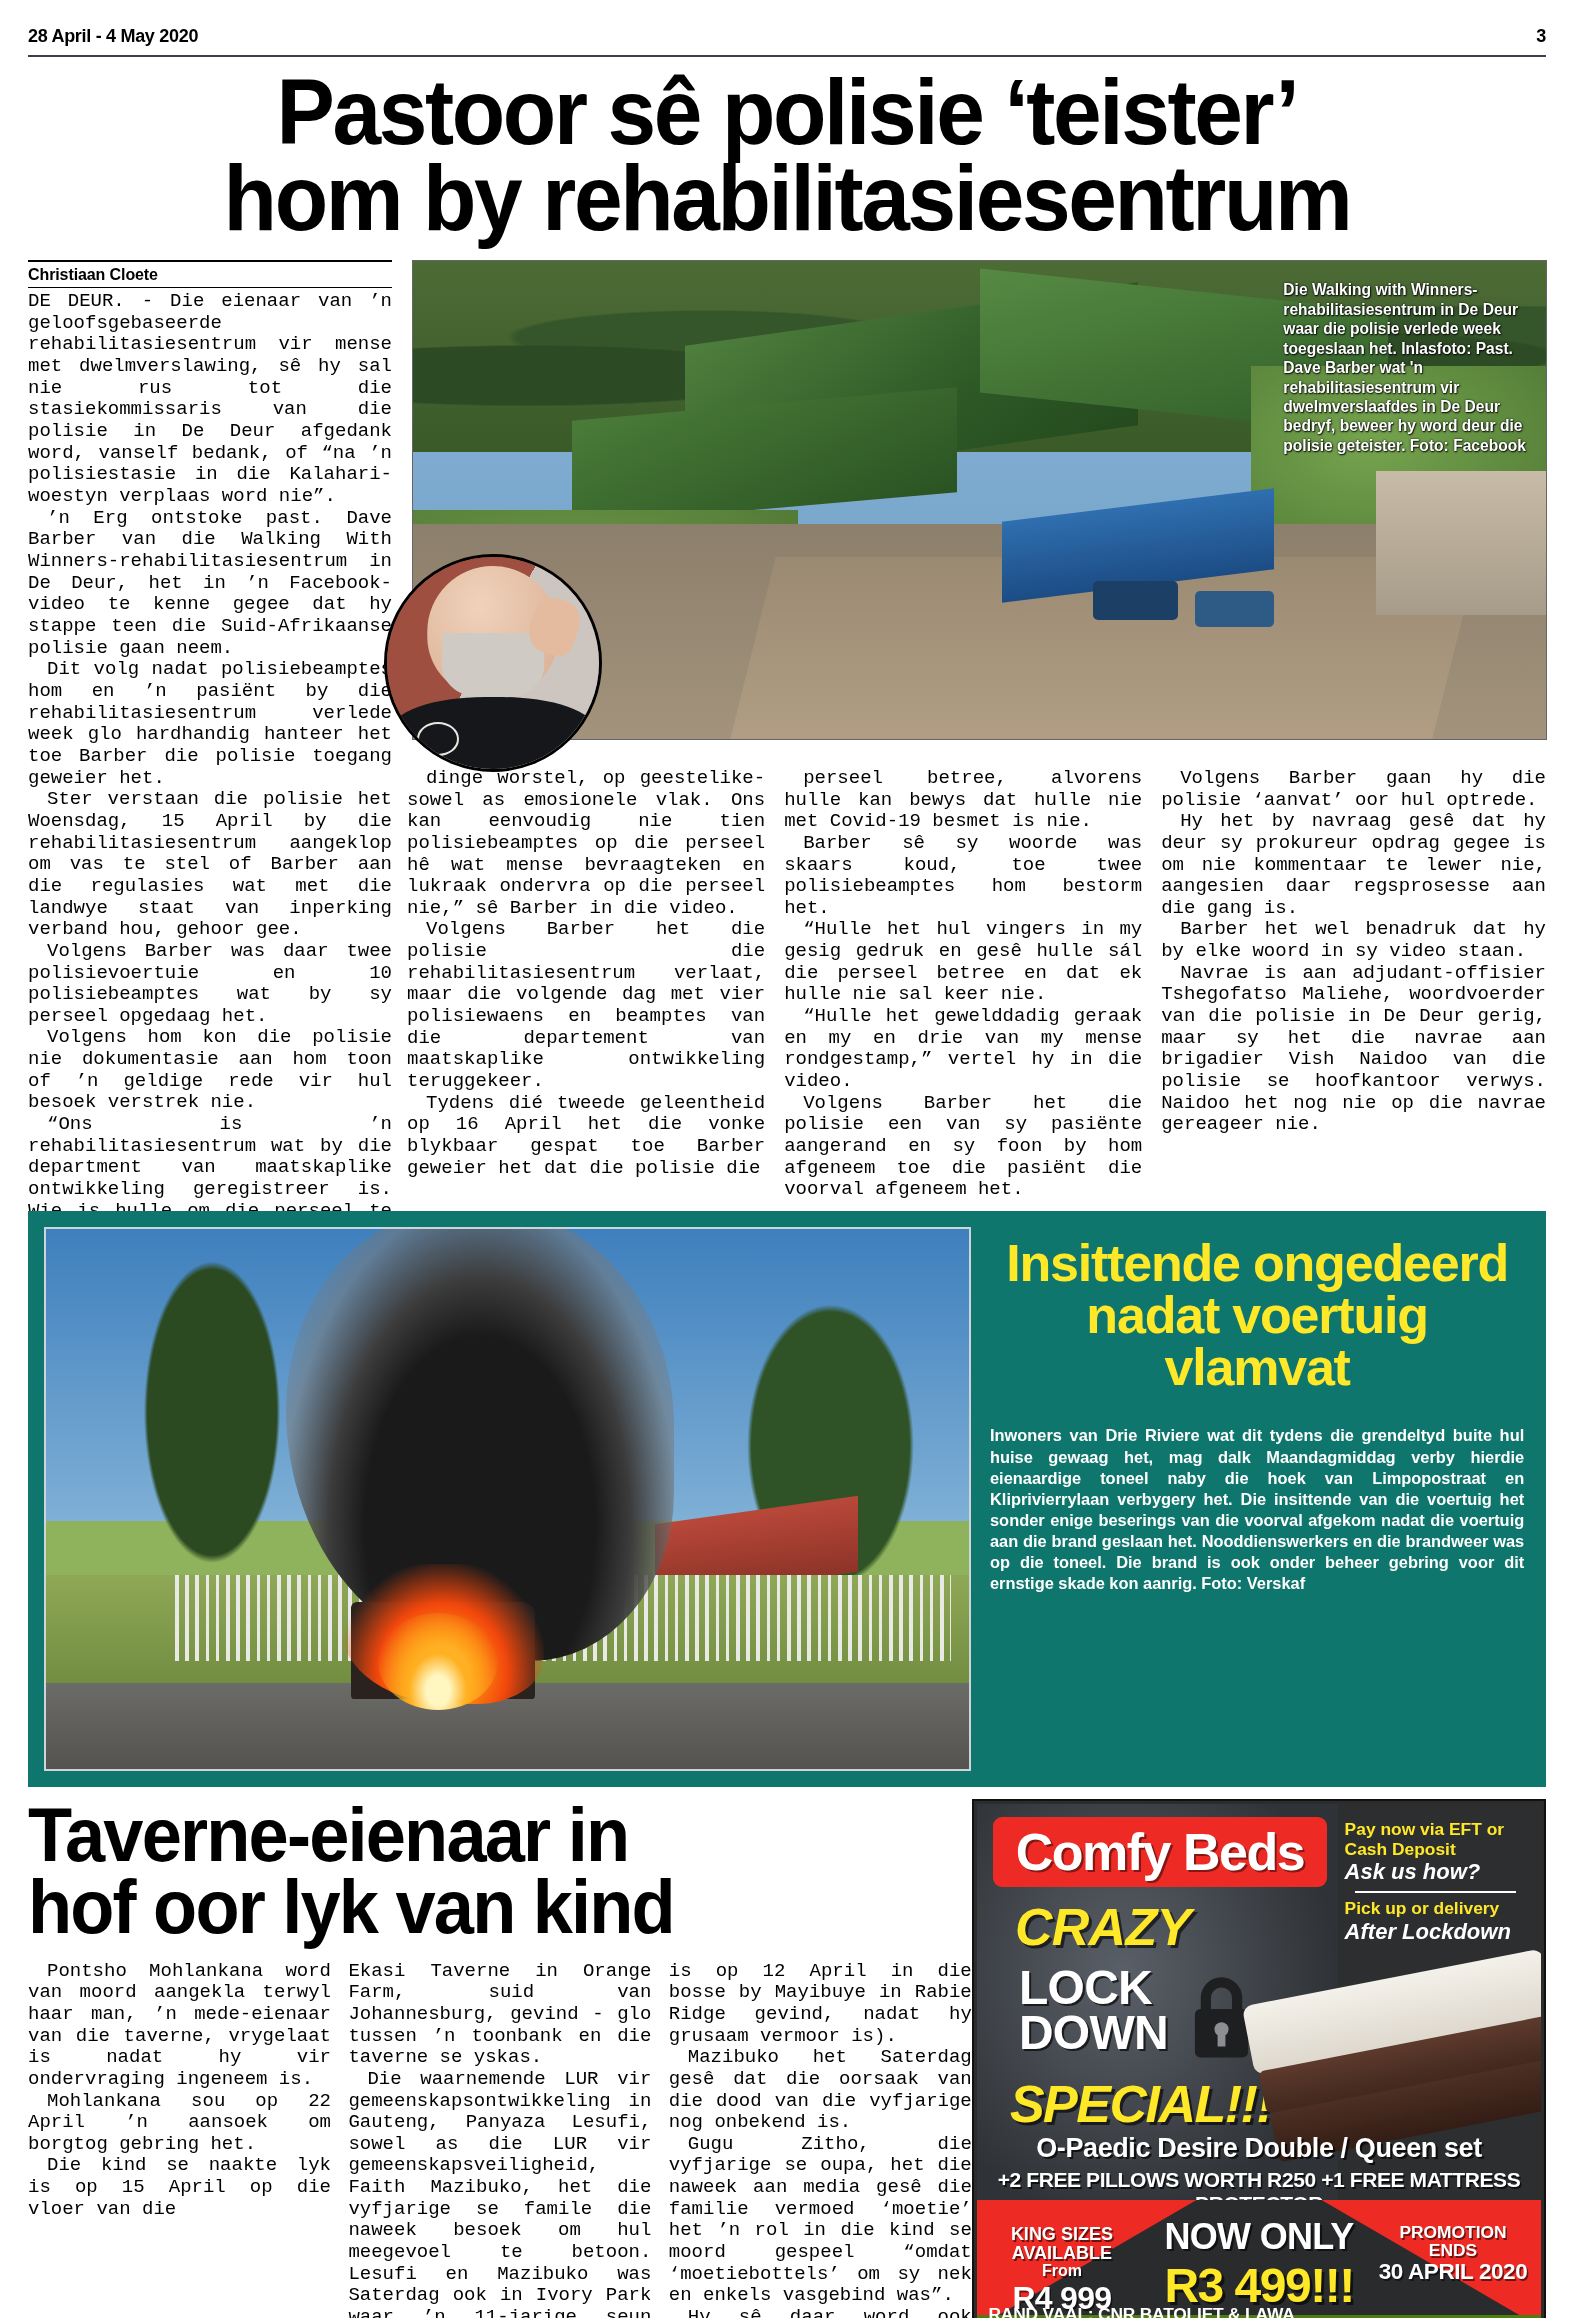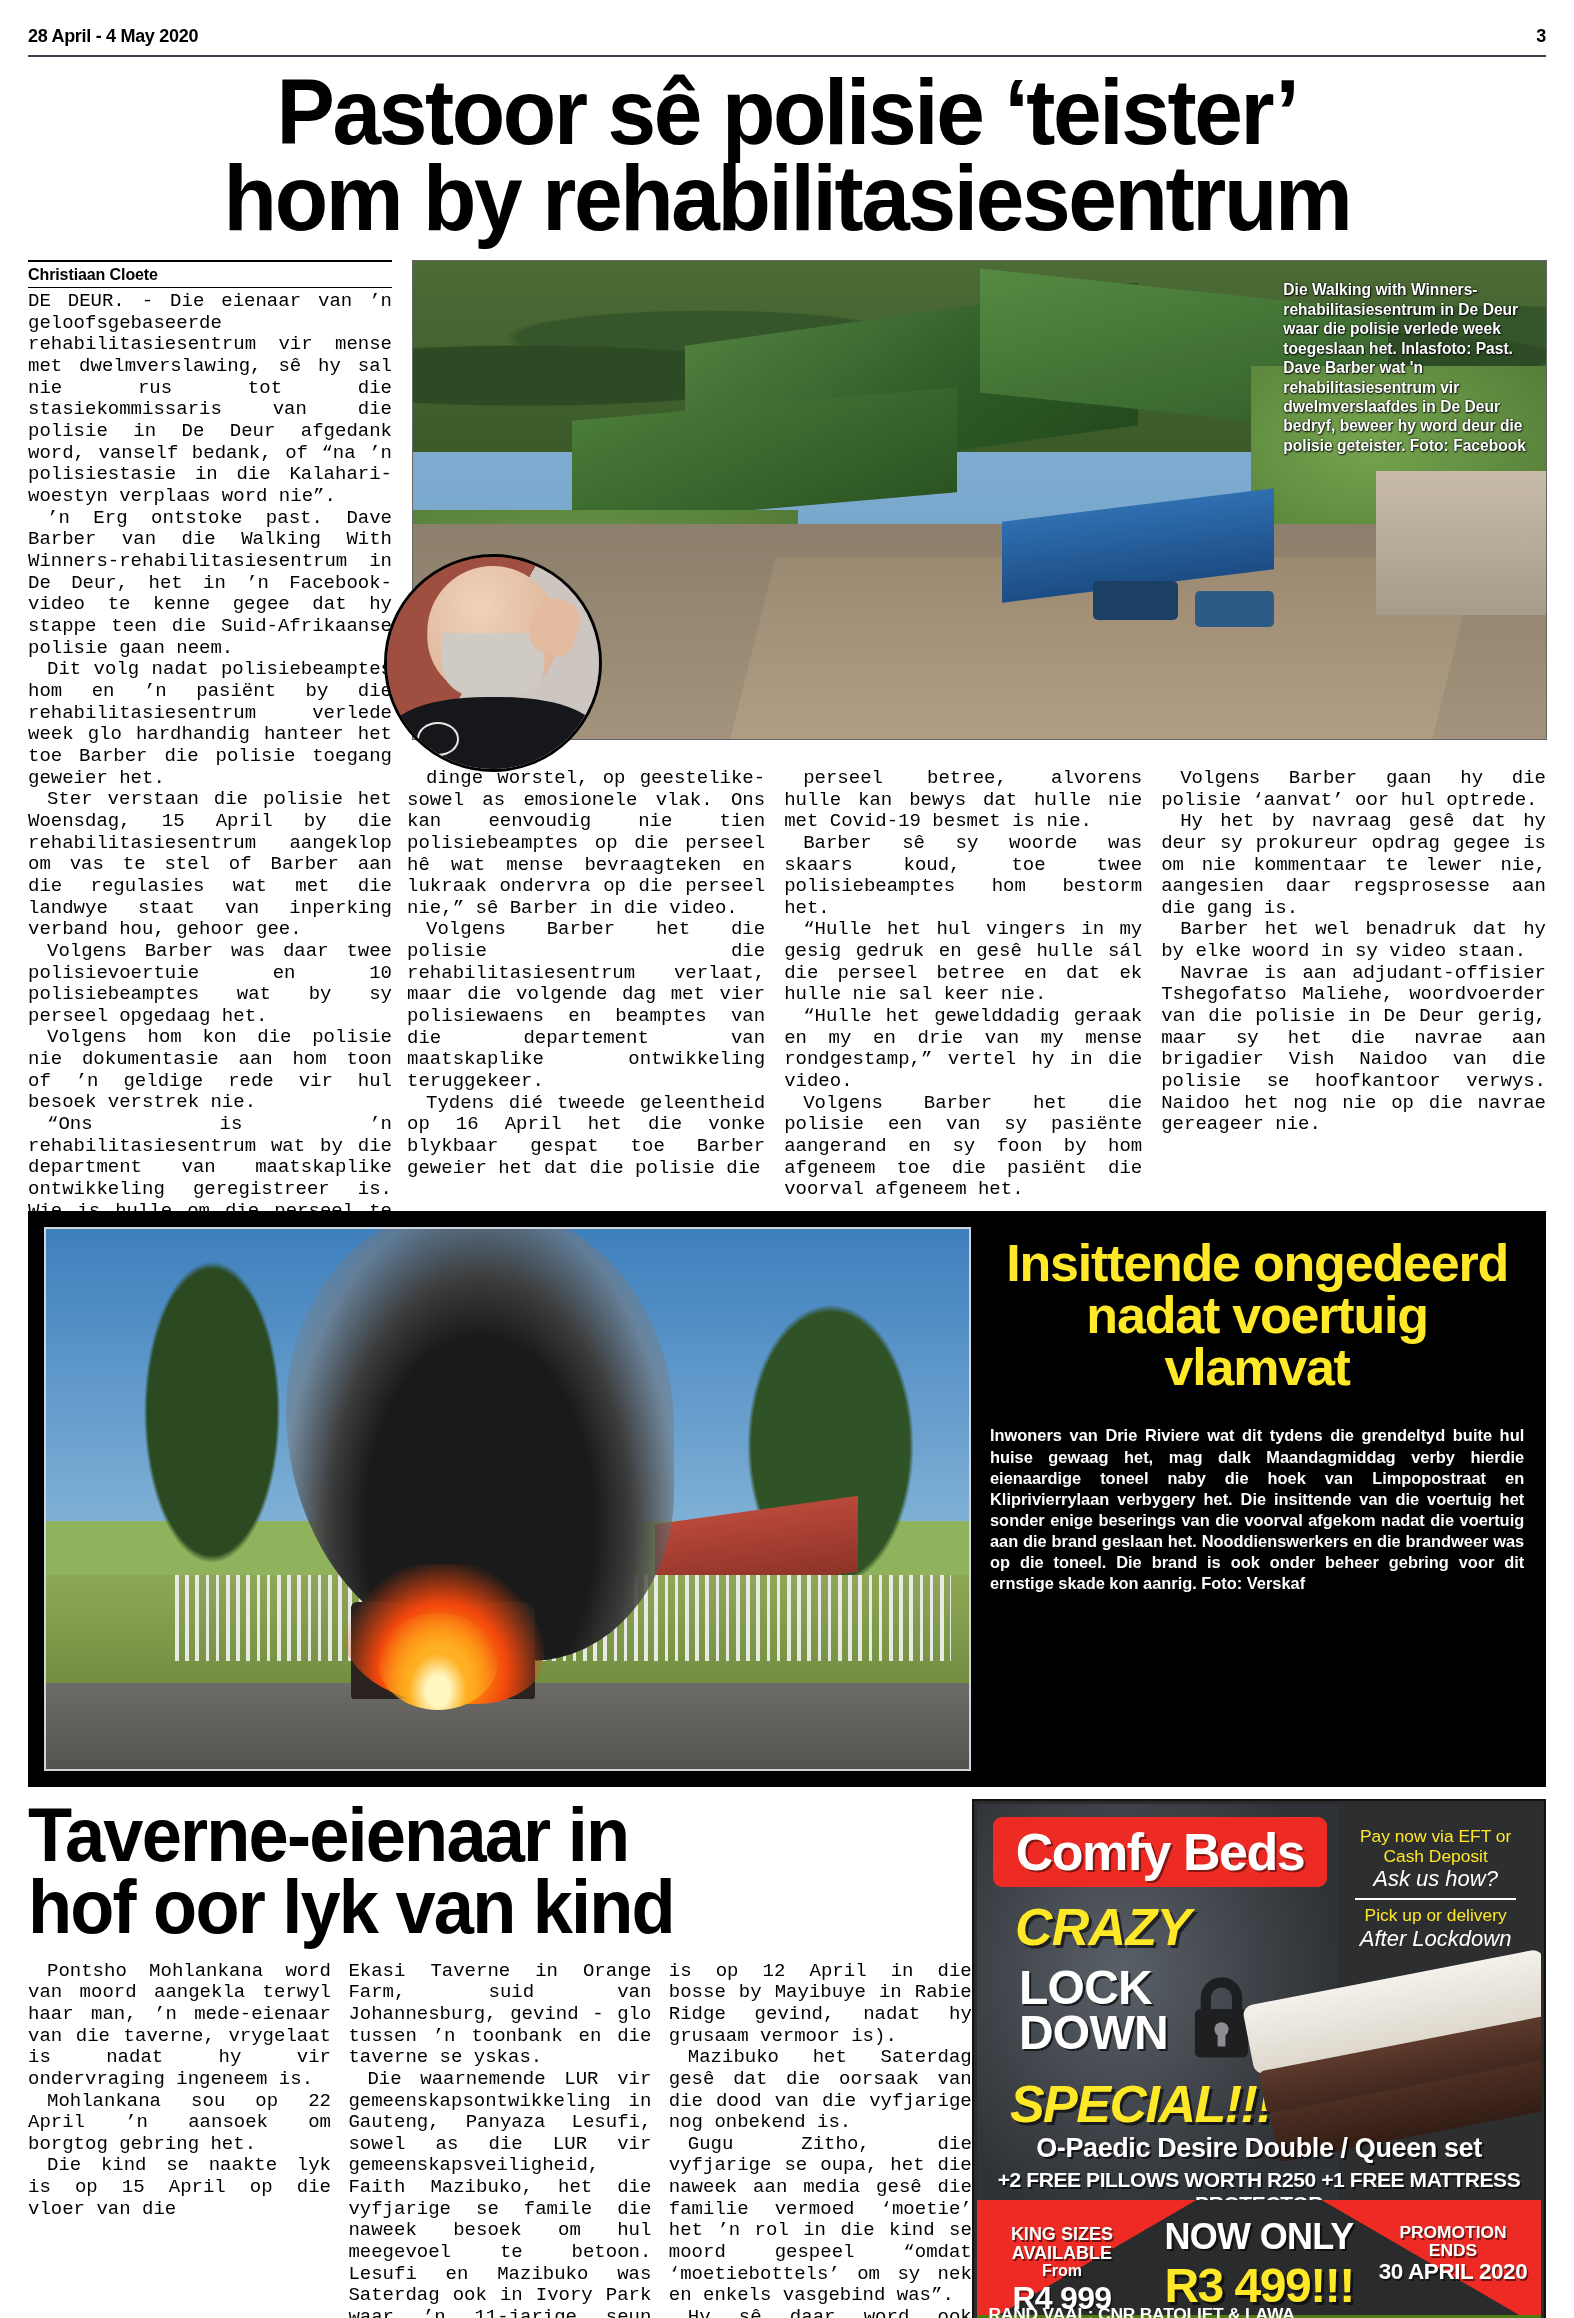--- a/index.html
+++ b/index.html
@@ -223,21 +223,21 @@
   .art1-cont .body-col { width: 364px; }
   .art1-cont .body-col:nth-child(1){ width:364px; }
   .art1-cont .body-col:nth-child(2){ width:362px; }
   .art1-cont .body-col:nth-child(3){ width:362px; }
   .art1-cont .body-col:nth-child(4){ width:389px; }
 
   
   .art2 {
     position: relative;
     margin-top: 10.2px;
-    background: #000000;
+    background: #0f766e;
     display: flex;
     padding: 16px;
     height: 576px;
   }
   .art2-photo {
     width: 927px; height: 544px;
     border: 2.9px solid #cfd3da;
     overflow: hidden;
     position: relative;
     background: linear-gradient(#4b87bd 0 42%, #8fb35c 42% 100%);
@@ -362,22 +362,22 @@
   .ad-padlock {
     position:absolute; left:205px; top:169px; width:79px; height:86px;
   }
   .ad-special {
     position:absolute; left:33px; top:270px;
     font-family:"Liberation Sans", sans-serif; font-weight:bold; font-style:italic;
     font-size:52px; color:#ffe827; letter-spacing:-1.5px;
     text-shadow: 2.9px 2.9px 0 rgba(0,0,0,.6);
   }
   .ad-eft {
-    position:absolute; right:14.5px; top:16px; width:182px; text-align:center;
-    font-family:"Liberation Sans", sans-serif; font-weight:normal;margin-top:7px;
+    position:absolute; right:14.5px; top:16px; width:182px; text-align:left;
+    font-family:"Liberation Sans", sans-serif; font-weight:bold;
   }
   .ad-eft .y { color:#ffe827; font-size:17.4px; line-height:1.14; }
   .ad-eft .w { color:#fff; font-size:22px; font-style:italic; line-height:1.14; }
   .ad-divider { border-top:2.9px solid #fff; margin:6.5px 10.2px; }
   .ad-mattress {
     position:absolute; right:-19px; top:172px; width:305px; height:167px;
     transform: rotate(-11deg);
   }
   .mat-top { position:absolute; left:0; top:0; width:100%; height:42%;
     background: linear-gradient(#f4f1ea,#ddd7cc); border-radius:10.2px; }

